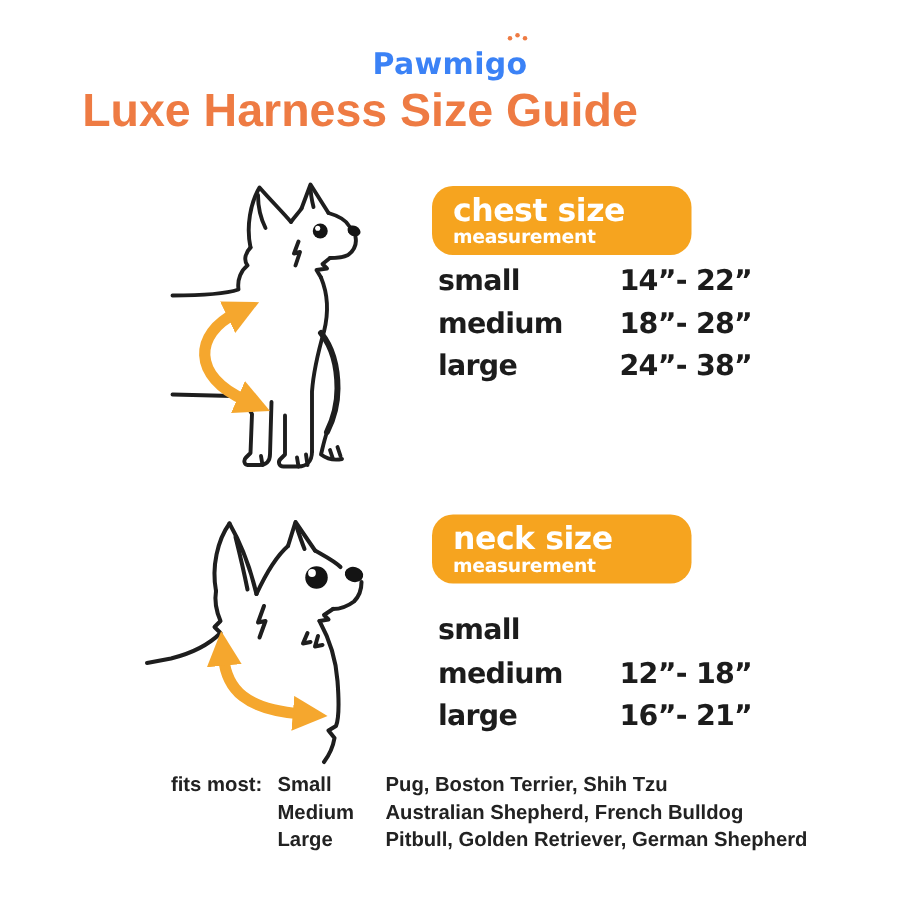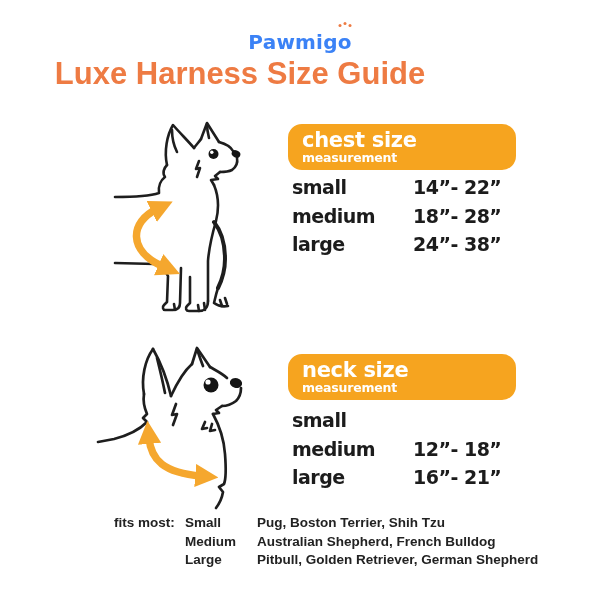--- a/index.html
+++ b/index.html
@@ -20,25 +20,25 @@
   .title{position:absolute;top:56px;left:0;width:480px;margin:0;text-align:center;
         font-family:"Liberation Sans",sans-serif;font-weight:700;font-size:31px;
         color:#ee7b43;}
 
   
   .dog{position:absolute;}
   .dog-chest{left:60px;top:110px;}
   .dog-neck{left:60px;top:345px;}
 
   
-  .banner{position:absolute;left:288px;width:228px;height:46px;background:#f6a41f;
+  .banner{position:absolute;left:288px;width:173px;height:46px;background:#f6a41f;
         border-radius:14px;color:#fff;font-family:"DejaVu Sans",sans-serif;
         font-weight:700;padding:5px 0 1px 14px;box-sizing:border-box;}
   .banner-chest{top:124px;}
-  .banner-neck{top:354px;}
+  .banner-neck{top:343px;}
   .banner-title{font-size:21px;line-height:22px;letter-spacing:-.3px;}
   .banner-sub{font-size:12.5px;line-height:13px;letter-spacing:-.2px;}
 
   
   .table{position:absolute;left:292px;width:210px;font-family:"DejaVu Sans",sans-serif;
         font-weight:700;font-size:19px;color:#1c1c1c;}
   .table-chest{top:173px;}
   .table-neck{top:406px;}
   .row{display:flex;height:28.5px;align-items:center;}
   .lbl{width:121px;letter-spacing:-.5px;}

